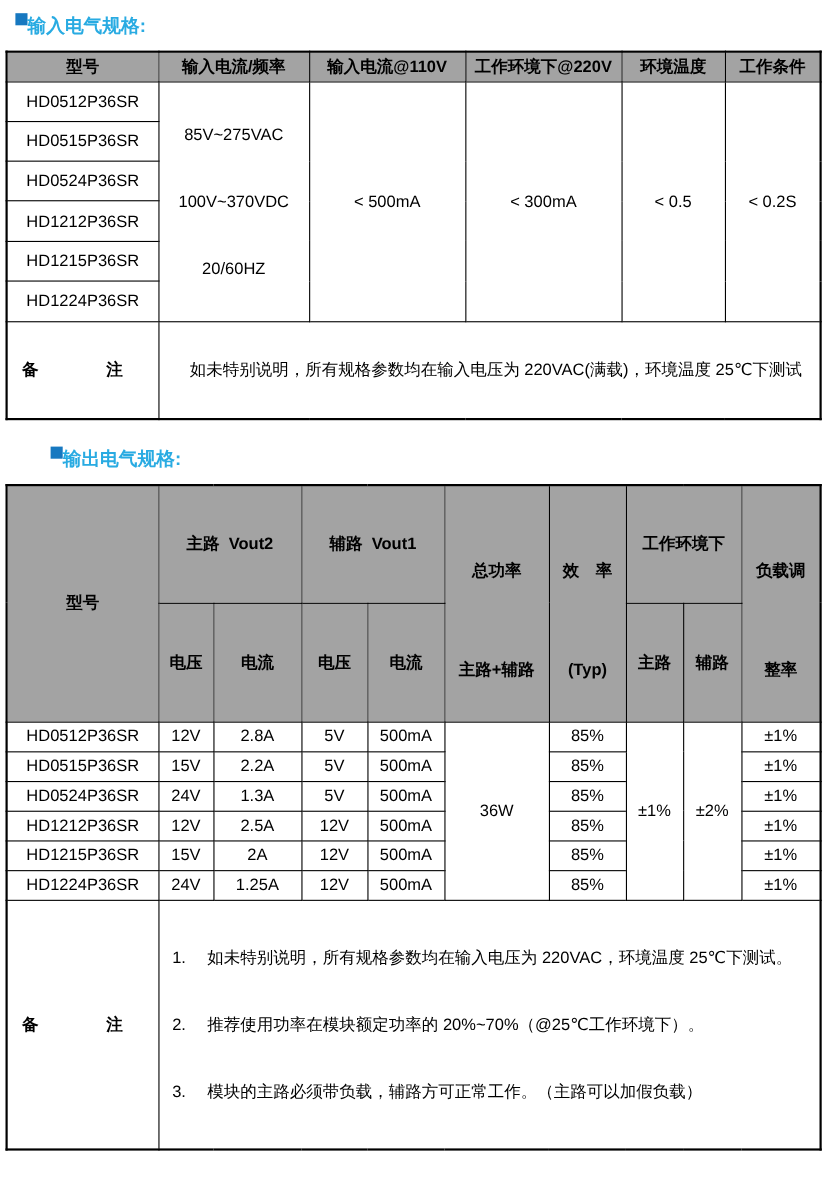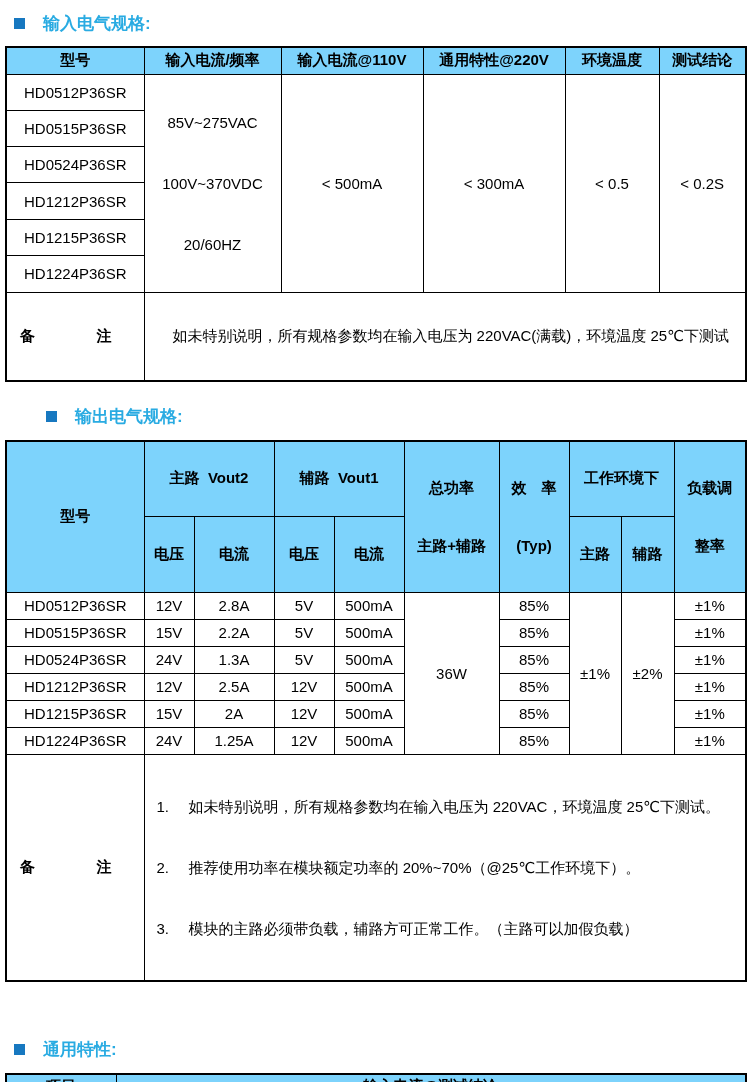--- a/index.html
+++ b/index.html
@@ -2,44 +2,44 @@
 <html><head>
 <meta charset="utf-8">
 <style>
   html,body { margin:0; padding:0; }
   body {
     width:750px; height:1082px; background:#ffffff; color:#000;
     font-family:"Liberation Sans","DejaVu Sans",sans-serif;
     overflow:hidden;
   }
   .section-title {
-    display:flex; align-items:center; gap:18px;
+    display:flex; 
     margin-left:14px; font-size:17px; font-weight:bold; color:#29ABE2;
     height:22px;
   }
   .title-1 { padding-top:12px; }
   .title-2 { margin-top:24px;padding-left:32px; }
   .title-3 { margin-top:57px; }
   .bullet { width:11px; height:11px; background:#1778C0; display:inline-block; flex:0 0 11px; }
 
   table.spec {
     border-collapse:collapse; table-layout:fixed;
     width:740px; margin-left:5px; margin-top:12px;
     border:2px solid #000;
   }
   table.spec th, table.spec td {
     border:1px solid #000; text-align:center; vertical-align:middle;
     font-size:15px; padding:0; overflow:hidden; white-space:pre-wrap;
   }
-  table.spec thead th { background:#7dd3fc; font-weight:bold; }
+  table.spec thead th { background:#a3a3a3; font-weight:bold; }
   tr.hdr { height:27px; }
   tr.hdr2 { height:25px; }
   tr.row { height:27px; }
   tr.note-row td { height:27px; }
-  .hl { line-height:24px; }
+  .hl { line-height:24px;margin-top:32px; }
   .vr-line { line-height:27px; }
   .note-label {
     font-weight:bold;
   }
   .note-label .lbl-wrap {
     display:flex; justify-content:space-between; padding:0 32px 0 13px;
   }
   .note-text { text-align:right; padding-left:12px !important; }
   .note-items { text-align:left !important; padding:4px 0 4px 12px !important; }
   .note-item { display:flex; line-height:27px; }
@@ -61,23 +61,23 @@
       <col style="width:142px">
     <col style="width:142px">
       <col style="width:94px">
       <col style="width:87px">
   </colgroup>
   <thead>
     <tr class="hdr">
       <th>型号</th>
       <th>输入电流/频率</th>
       <th>输入电流@110V</th>
-      <th>通用特性@220V</th>
+      <th>工作环境下@220V</th>
       <th>环境温度</th>
-      <th>测试结论</th>
+      <th>工作条件</th>
     </tr>
   </thead>
   <tbody>
     <tr class="row">
       <td>HD0512P36SR</td>
       <td rowspan="6">
         <div class="vr-line">85V~275VAC</div>
         <div class="vr-line">100V~370VDC</div>
         <div class="vr-line">20/60HZ</div>
       </td>

